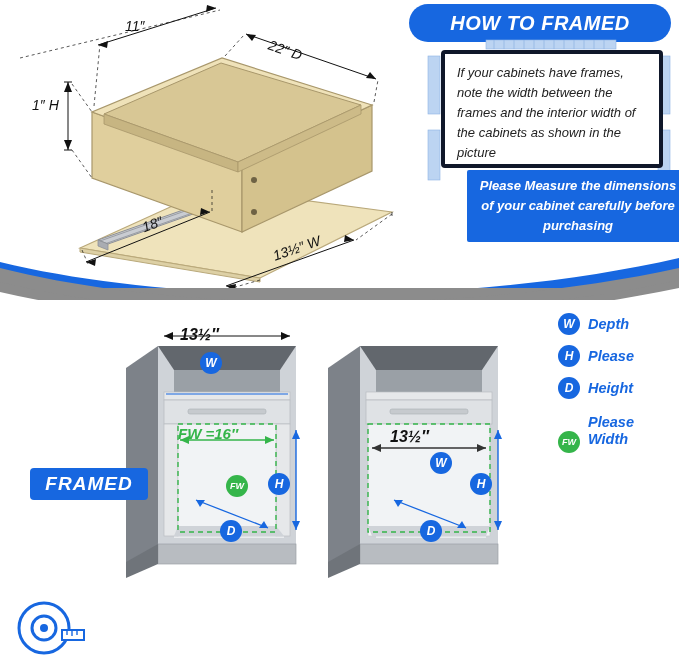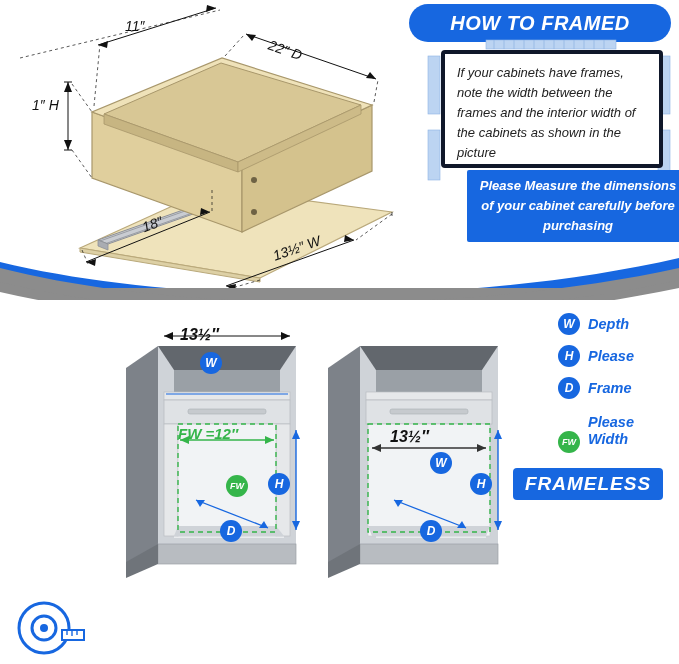--- a/index.html
+++ b/index.html
@@ -353,21 +353,21 @@
     <line x1="46" y1="6" x2="172" y2="6" stroke="#111" stroke-width="1"></line>
     <polygon points="46,6 55,2 55,10" fill="#111"></polygon>
     <polygon points="172,6 163,2 163,10" fill="#111"></polygon>
   </svg>
 
   <div class="dim-label" style="left:180px; top:326px; font-size:16px; font-weight:bold;">13½″</div>
 
   <div class="abs" style="left:200px; top:352px;">
     <div class="badge blue">W</div>
   </div>
-  <div class="abs" style="left:178px; top:425px; color:#35b54a; font-size:15px; font-weight:bold;">FW =12″</div>
+  <div class="abs" style="left:178px; top:425px; color:#35b54a; font-size:15px; font-weight:bold;">FW =16″</div>
   <div class="abs" style="left:226px; top:453px;">
     <div class="badge green">FW</div>
   </div>
   <div class="abs" style="left:268px; top:473px;">
     <div class="badge blue">H</div>
   </div>
   <div class="abs" style="left:220px; top:520px;">
     <div class="badge blue">D</div>
   </div>
 
@@ -416,29 +416,29 @@
     <div class="legend-row">
       <div class="badge blue">W</div>
       <div class="legend-label">Depth</div>
     </div>
     <div class="legend-row">
       <div class="badge blue">H</div>
       <div class="legend-label">Please</div>
     </div>
     <div class="legend-row">
       <div class="badge blue">D</div>
-      <div class="legend-label">Frame</div>
+      <div class="legend-label">Height</div>
     </div>
     <div class="legend-row">
       <div class="badge green">FW</div>
       <div class="legend-label">Please Width</div>
     </div>
   </div>
 
-  <div class="pill frameless">FRAMELESS</div>
+  <div class="pill framed">FRAMED</div>
 
   <div class="bottom-note">
     <svg width="72" height="56" viewBox="0 0 72 56" style="position:absolute;left:14px;top:8px;">
       <circle cx="30" cy="28" r="25" fill="#ffffff" stroke="#1767e0" stroke-width="3"></circle>
       <circle cx="30" cy="28" r="12" fill="#ffffff" stroke="#1767e0" stroke-width="3"></circle>
       <circle cx="30" cy="28" r="4" fill="#1767e0"></circle>
       <rect x="48" y="30" width="22" height="10" fill="#ffffff" stroke="#1767e0" stroke-width="2"></rect>
       <g stroke="#1767e0" stroke-width="1.4">
         <line x1="53" y1="30" x2="53" y2="35"></line>
         <line x1="58" y1="30" x2="58" y2="36"></line>

